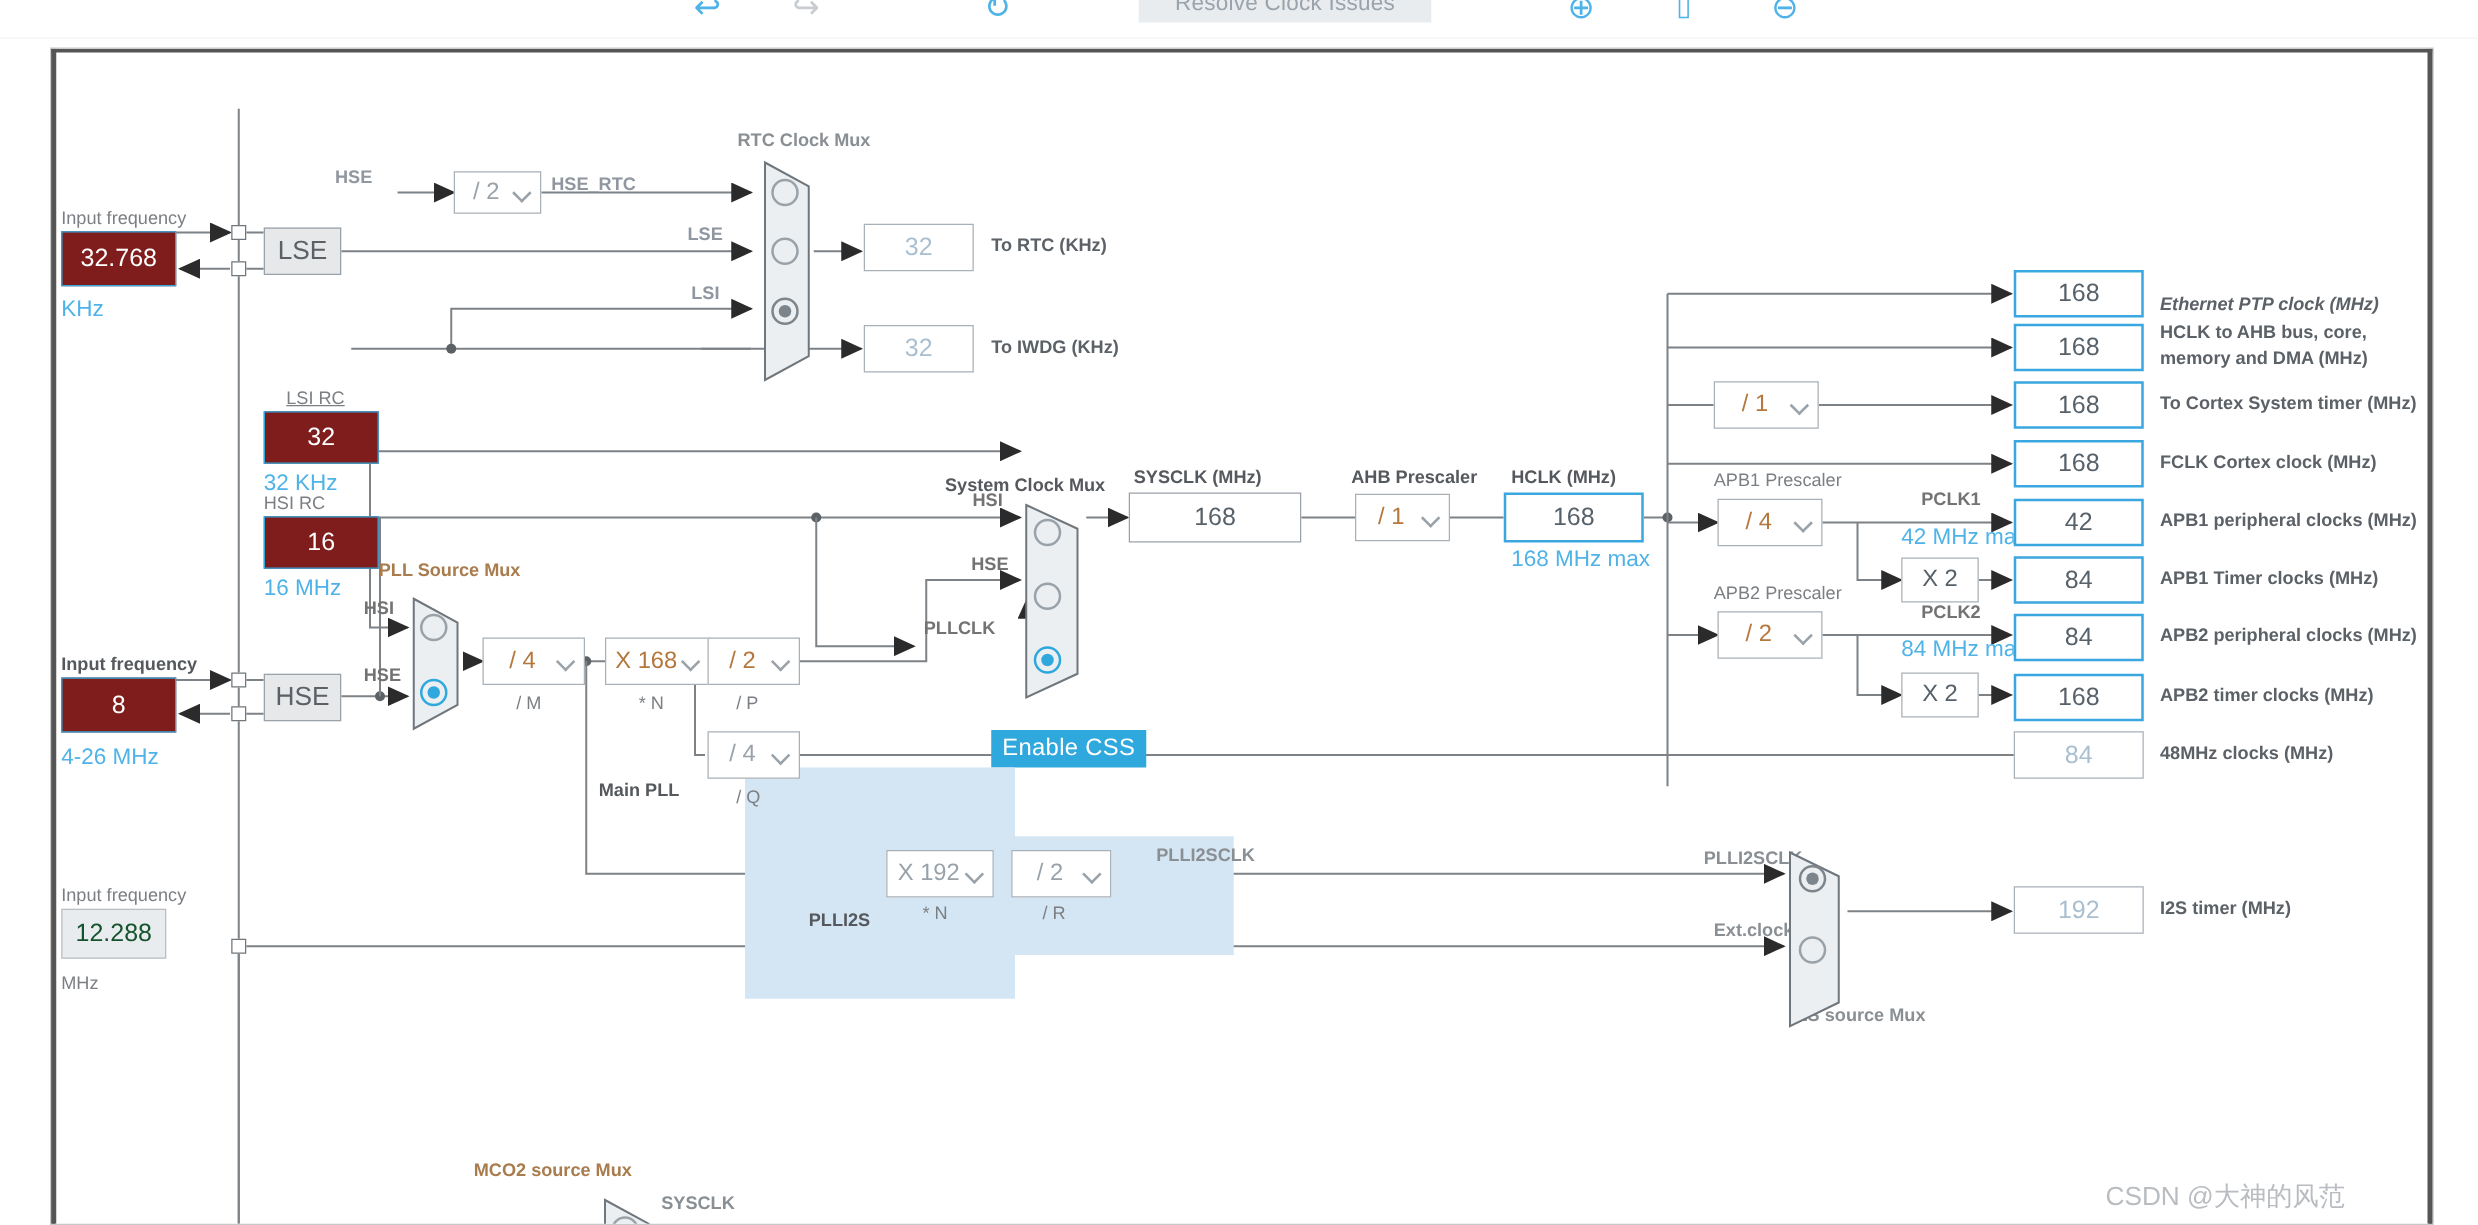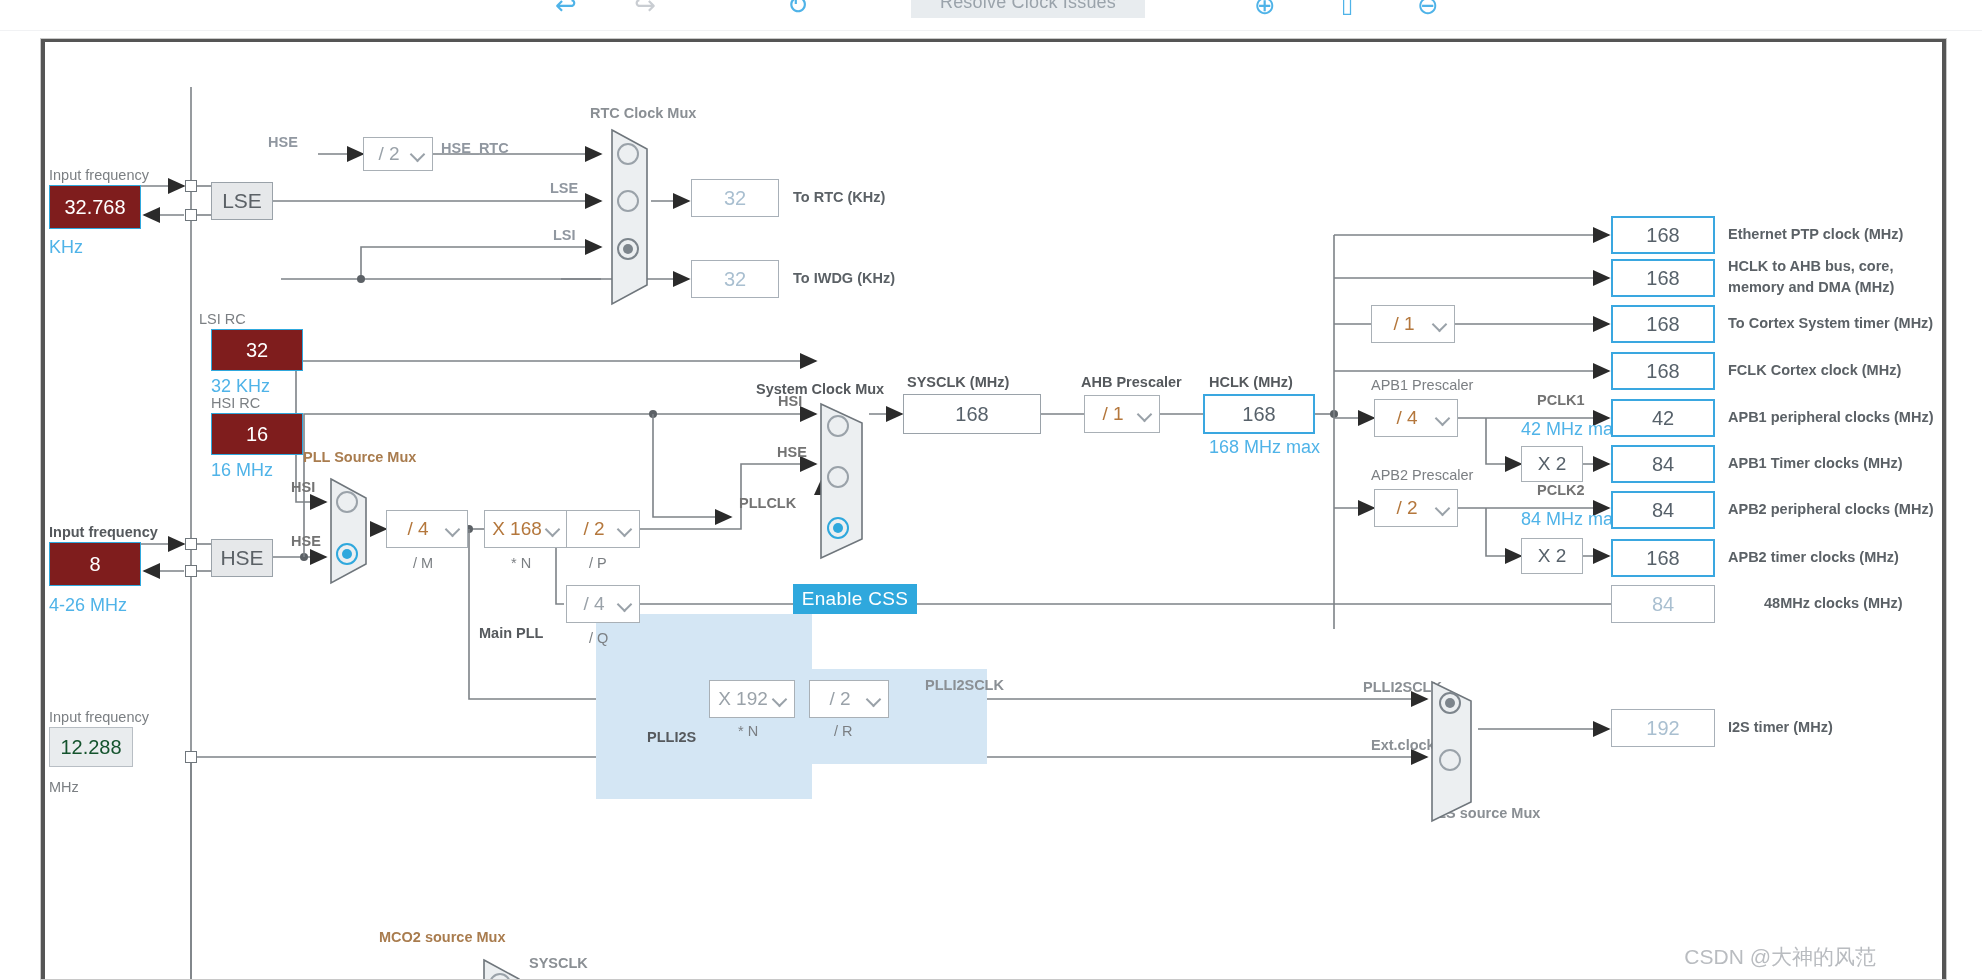--- a/index.html
+++ b/index.html
@@ -281,21 +281,21 @@
       <svg width="44" height="180" viewBox="0 0 44 180">
         <path d="M3,3 L38,22 L38,158 L3,177 Z" fill="#eceff1" stroke="#6f767c" stroke-width="1.6"></path>
       </svg>
       <div class="radio" style="left:8px;top:16px;"></div>
       <div class="radio" style="left:8px;top:63px;"></div>
       <div class="radio ongrey" style="left:8px;top:111px;"></div>
     </div>
     <div class="lbl signal grey" style="left:509px;top:141px;">LSE</div>
     <div class="lbl signal grey" style="left:512px;top:188px;">LSI</div>
 
-    <div class="lbl" style="left:158px;top:272px;">LSI RC</div>
+    <div class="lbl" style="left:188px;top:272px;text-decoration:underline;">LSI RC</div>
     <div class="vbox accent" style="left:170px;top:290px;width:92px;height:42px;">32</div>
     <div class="lbl hint" style="left:170px;top:337px;">32 KHz</div>
 
     <div class="vbox grey" style="left:650px;top:140px;width:88px;height:38px;">32</div>
     <div class="lbl outname" style="left:752px;top:150px;">To RTC (KHz)</div>
     <div class="vbox grey" style="left:650px;top:221px;width:88px;height:38px;">32</div>
     <div class="lbl outname" style="left:752px;top:231px;">To IWDG (KHz)</div>
 
     <div class="lbl" style="left:170px;top:356px;">HSI RC</div>
     <div class="vbox accent" style="left:170px;top:374px;width:92px;height:42px;">16</div>
@@ -385,21 +385,21 @@
     <div class="lbl" style="left:1330px;top:428px;">APB2 Prescaler</div>
     <div class="sel" style="left:1333px;top:450px;width:84px;height:38px;">
       <span class="txt">/ 2</span>
       <span class="cv"></span>
     </div>
     <div class="lbl signal" style="left:1496px;top:443px;">PCLK2</div>
     <div class="lbl hint" style="left:1480px;top:470px;">84 MHz max</div>
     <div class="xbox" style="left:1480px;top:499px;width:62px;height:36px;">X 2</div>
 
     <div class="vbox blue" style="left:1570px;top:177px;width:104px;height:38px;">168</div>
-    <div class="lbl outname" style="left:1687px;top:187px;">Ethernet PTP clock (MHz)</div>
+    <div class="lbl outname" style="left:1687px;top:197px;font-style:italic;">Ethernet PTP clock (MHz)</div>
 
     <div class="vbox blue" style="left:1570px;top:220px;width:104px;height:38px;">168</div>
     <div class="lbl outname" style="left:1687px;top:219px;">HCLK to AHB bus, core,</div>
     <div class="lbl outname" style="left:1687px;top:240px;">memory and DMA (MHz)</div>
 
     <div class="vbox blue" style="left:1570px;top:266px;width:104px;height:38px;">168</div>
     <div class="lbl outname" style="left:1687px;top:276px;">To Cortex System timer (MHz)</div>
 
     <div class="vbox blue" style="left:1570px;top:313px;width:104px;height:38px;">168</div>
     <div class="lbl outname" style="left:1687px;top:323px;">FCLK Cortex clock (MHz)</div>
@@ -410,21 +410,21 @@
     <div class="vbox blue" style="left:1570px;top:406px;width:104px;height:38px;">84</div>
     <div class="lbl outname" style="left:1687px;top:416px;">APB1 Timer clocks (MHz)</div>
 
     <div class="vbox blue" style="left:1570px;top:452px;width:104px;height:38px;">84</div>
     <div class="lbl outname" style="left:1687px;top:462px;">APB2 peripheral clocks (MHz)</div>
 
     <div class="vbox blue" style="left:1570px;top:500px;width:104px;height:38px;">168</div>
     <div class="lbl outname" style="left:1687px;top:510px;">APB2 timer clocks (MHz)</div>
 
     <div class="vbox grey" style="left:1570px;top:546px;width:104px;height:38px;">84</div>
-    <div class="lbl outname" style="left:1687px;top:556px;margin-left:36px;">48MHz clocks (MHz)</div>
+    <div class="lbl outname" style="left:1687px;top:556px;">48MHz clocks (MHz)</div>
 
     <div class="vbox grey" style="left:1570px;top:670px;width:104px;height:38px;">192</div>
     <div class="lbl outname" style="left:1687px;top:680px;">I2S timer (MHz)</div>
 
     <div class="pllpanel" style="left:600px;top:630px;width:346px;height:95px;"></div>
     <div class="sel gray" style="left:668px;top:641px;width:86px;height:38px;">
       <span class="txt">X 192</span>
       <span class="cv"></span>
     </div>
     <div class="lbl" style="left:697px;top:684px;">* N</div>

